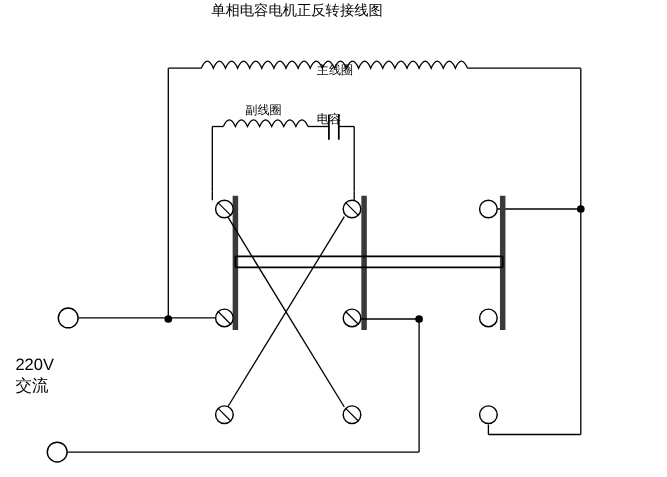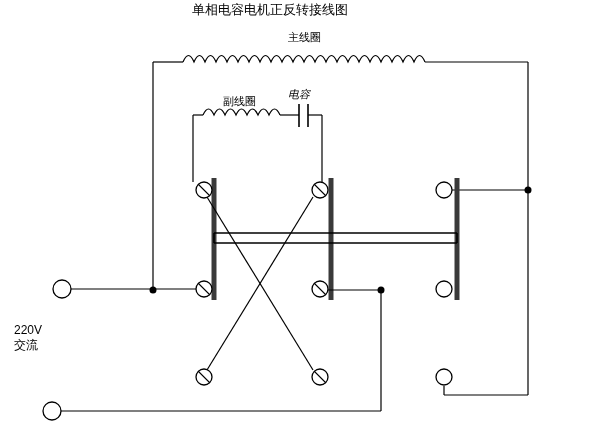--- a/index.html
+++ b/index.html
@@ -27,21 +27,21 @@
     color: #000000;
     white-space: pre;
     line-height: 1.25;
   }
   .title {
     font-size: 13px;
     text-align: center;
   }
   .coil-label { font-size: 11px; }
   .side-label { font-size: 12px; }
-  .volt-label { font-size: 12px; }
+  .volt-label { font-size: 15px; }
 </style>
 </head>
 <body>
 
 <div id="stage">
 
   <svg width="606" height="434" viewBox="0 0 606 434">
     <g fill="none" stroke="#000000" stroke-width="1.2" shape-rendering="geometricPrecision">
 
       <path d="M153 62 L153 290"></path>
@@ -122,23 +122,23 @@
 
     <g fill="#000000">
       <circle cx="153" cy="290" r="3.5"></circle>
       <circle cx="381" cy="290" r="3.5"></circle>
       <circle cx="528" cy="190" r="3.5"></circle>
     </g>
   </svg>
 
   <div class="lbl title" style="left:0; top:2px; width:540px;">单相电容电机正反转接线图</div>
 
-  <div class="lbl coil-label" style="left:288px; top:32px;font-family:Liberation Mono, monospace;">主线圈</div>
+  <div class="lbl coil-label" style="left:288px; top:58px;">主线圈</div>
 
   <div class="lbl coil-label" style="left:223px; top:95px;text-align:right;">副线圈</div>
 
-  <div class="lbl coil-label" style="left:288px; top:88px;font-style:italic;">电容</div>
+  <div class="lbl coil-label" style="left:288px; top:103px;">电容</div>
 
 
   <div class="lbl volt-label" style="left:14px; top:323px;">220V
 交流</div>
 
 </div>
 
 </body></html>

